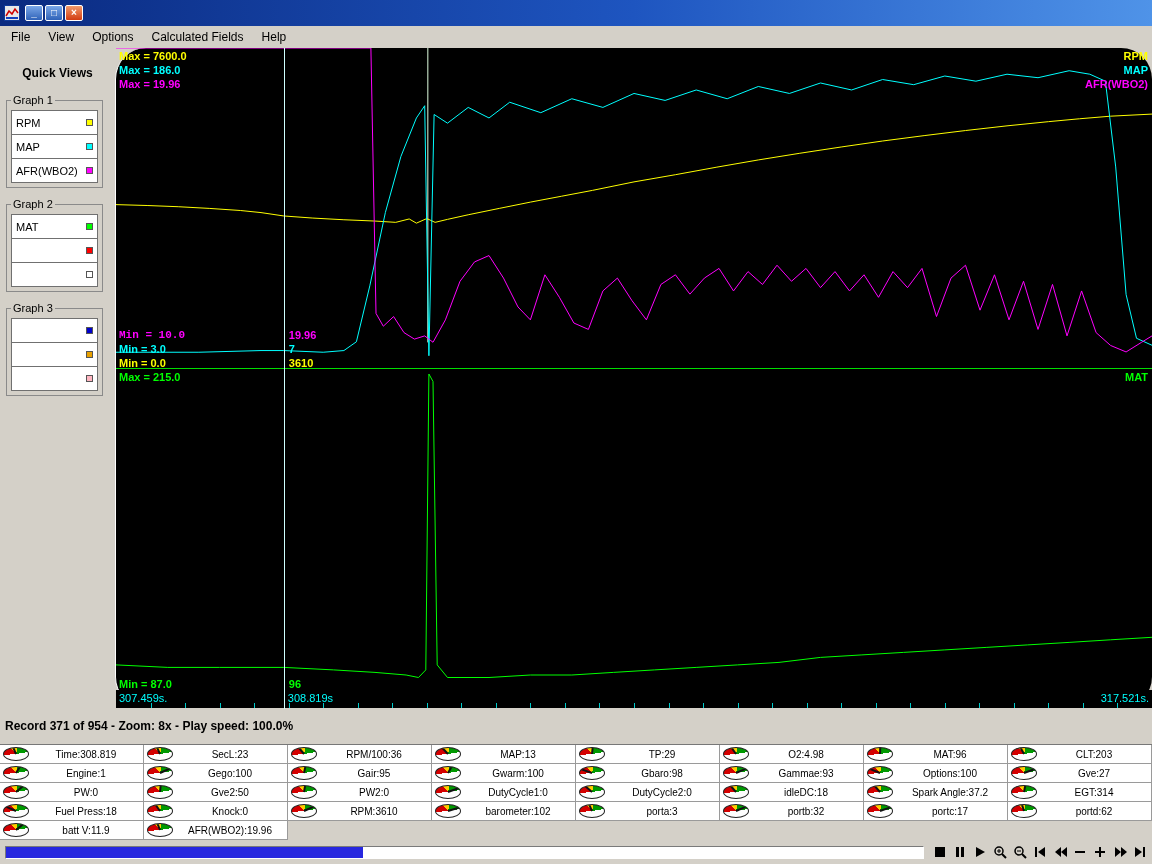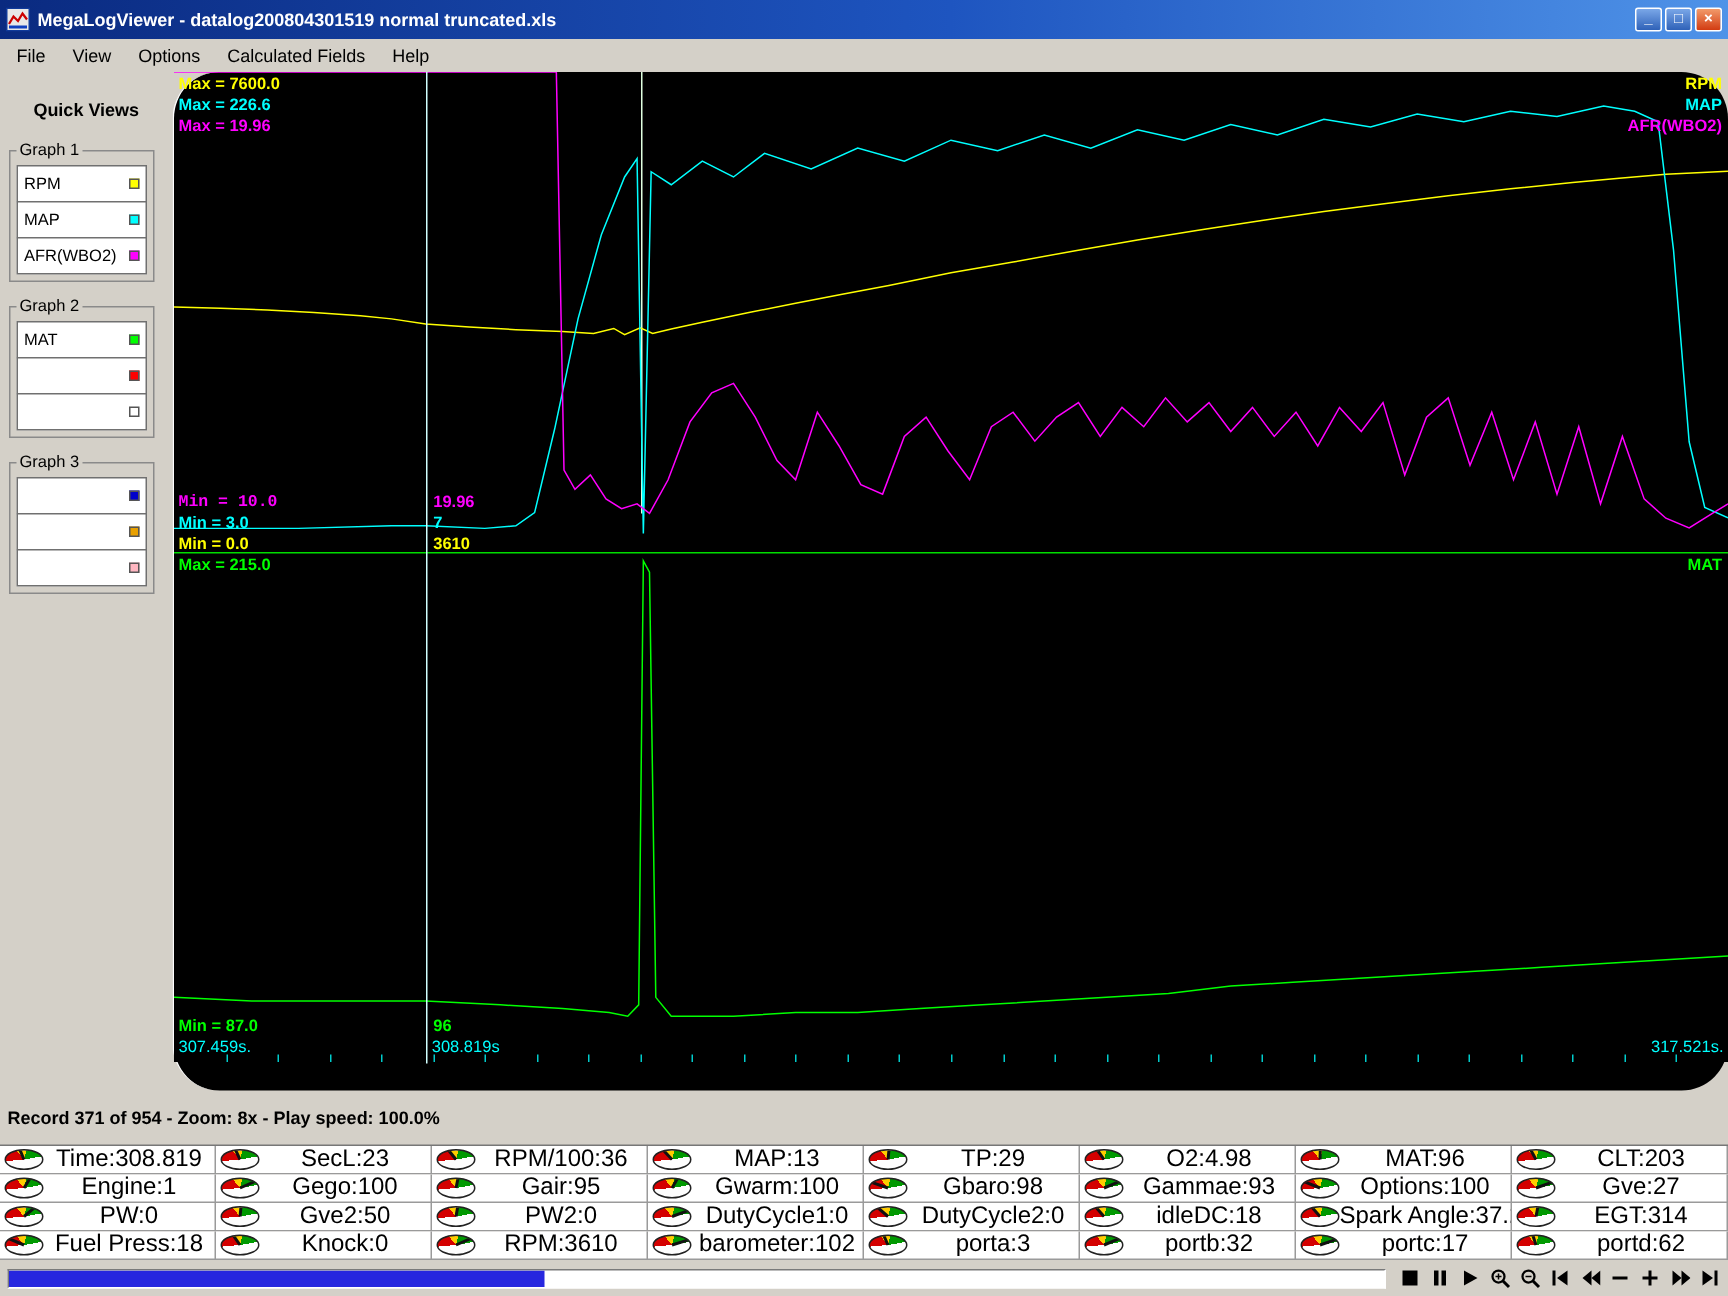--- a/index.html
+++ b/index.html
@@ -33,40 +33,39 @@
   .record-text{font-size:12px;font-weight:bold;}
   .badges{margin-left:auto;display:flex;gap:3px;}
   .badge{font-size:11px;padding:1px 4px;border:1px solid rgba(0,0,0,0.35);color:#000;}
   .gauge-grid{flex:0 0 auto;border-top:1px solid #777;}
   .grow{display:grid;grid-template-columns:repeat(8,1fr);height:19px;}
   .gcell{background:#fff;border-right:1px solid #9a9a9a;border-bottom:1px solid #9a9a9a;display:flex;align-items:center;padding-left:3px;overflow:hidden;}
   .gfill{background:#D4D0C8;}
   .gauge{position:relative;width:26px;height:14px;border-radius:50%;border:1px solid #222;overflow:hidden;flex:0 0 auto;
          background:conic-gradient(from 265deg,#d40000 0 55deg,#ffcc00 55deg 110deg,#009900 110deg 175deg,#fdfdfd 175deg 360deg);}
   .needle{position:absolute;left:50%;top:50%;width:11px;height:2px;margin-top:-1px;background:#111;transform-origin:0 50%;}
-  .gtxt{flex:1;text-align:center;font-size:16px;white-space:nowrap;}
+  .gtxt{flex:1;text-align:center;font-size:10px;white-space:nowrap;}
   .bottom-bar{height:24px;display:flex;align-items:center;padding:0 5px;gap:8px;flex:0 0 auto;}
   .progress{flex:1;height:13px;border:1px solid #7a7a7a;border-right-color:#fff;border-bottom-color:#fff;background:#fff;position:relative;overflow:hidden;}
   .progress-fill{height:100%;background:#2727DF;}
   .controls{display:flex;gap:5px;align-items:center;}
   .ctl{width:15px;height:15px;display:flex;align-items:center;justify-content:center;cursor:pointer;}
 </style>
 </head>
 <body>
 
 <div class="window">
 
   <div class="titlebar">
     <svg class="app-icon" viewBox="0 0 16 16">
       <rect x="0" y="0" width="16" height="16" fill="#103a9a"></rect>
       <rect x="1" y="1" width="14" height="14" fill="#e8e8e8"></rect>
       <polyline points="2,11 5,6 8,9 11,4 14,8" fill="none" stroke="#cc0000" stroke-width="1.5"></polyline>
       <rect x="2" y="12" width="12" height="2" fill="#1040c0"></rect>
     </svg>
-    <span class="title-text">MegaLogViewer - datalog200804301519 normal truncated.xls</span>
     <div class="winbtns">
       <span class="wbtn">_</span>
       <span class="wbtn">□</span>
       <span class="wbtn close">×</span>
     </div>
   </div>
 
   <div class="menubar">
       <div class="menu-item">File</div>
       <div class="menu-item">View</div>
@@ -129,21 +128,21 @@
 
     <div class="graph-col">
       <div class="plot" id="plot-top">
         <svg preserveAspectRatio="none" viewBox="0 0 1036 321">
             <line x1="311.836" x2="311.836" y1="0" y2="295.32" stroke="#E0FFE0" stroke-width="1"></line>
             <polyline points="0.0,157.1 31.1,158.0 62.2,159.2 93.2,160.9 124.3,163.0 145.0,165.1 167.8,168.5 196.8,170.6 227.9,172.3 259.0,173.6 279.7,174.9 293.2,171.5 300.4,175.7 310.8,171.1 319.1,174.9 331.5,171.9 352.2,167.3 383.3,160.9 414.4,154.6 445.5,148.7 476.6,142.8 518.0,134.3 559.4,127.1 600.9,119.5 642.3,112.3 683.8,105.6 725.2,99.3 766.6,93.3 808.1,87.9 849.5,82.8 891.0,78.1 932.4,73.9 963.5,71.0 994.6,68.4 1036.0,66.3" fill="none" stroke="#FFFF00" stroke-width="1"></polyline>
             <polyline points="0.0,305.2 82.9,305.2 145.0,303.5 167.8,303.5 207.2,305.2 227.9,303.5 240.4,294.7 253.8,238.6 269.4,164.9 284.9,108.8 300.4,70.2 308.7,57.9 312.9,308.7 318.1,66.7 331.5,75.4 352.2,59.6 373.0,70.2 393.7,54.4 424.8,64.9 455.8,50.9 486.9,59.6 518.0,45.6 549.1,52.6 580.2,42.1 611.2,50.9 642.3,38.6 673.4,45.6 704.5,35.1 735.6,42.1 766.6,31.6 797.7,36.8 828.8,28.1 859.9,33.3 891.0,26.3 922.0,29.8 953.1,22.8 973.8,26.3 989.4,33.3 999.7,119.3 1010.1,247.3 1020.5,291.2 1036.0,298.2" fill="none" stroke="#00FFFF" stroke-width="1"></polyline>
             <polyline points="0.0,0.0 254.9,0.0 260.0,266.2 267.3,279.1 277.6,269.4 288.0,285.5 298.4,292.0 308.7,288.8 317.0,295.2 329.4,272.7 344.0,234.0 358.5,214.6 373.0,208.2 387.5,230.8 402.0,259.8 414.4,272.7 428.9,227.5 443.4,250.1 457.9,275.9 472.4,282.3 486.9,243.7 501.4,230.8 515.9,253.3 530.4,272.7 544.9,237.2 559.4,227.5 573.9,246.9 588.4,230.8 603.0,221.1 617.5,243.7 632.0,224.3 646.5,237.2 661.0,217.9 675.5,234.0 690.0,221.1 704.5,240.4 719.0,224.3 733.5,243.7 748.0,227.5 762.5,250.1 777.0,224.3 791.5,240.4 806.0,221.1 820.5,269.4 835.0,230.8 849.5,217.9 864.0,263.0 878.5,227.5 893.0,272.7 907.5,234.0 922.0,282.3 936.5,237.2 951.0,288.8 965.6,243.7 980.1,285.5 994.6,298.4 1010.1,304.9 1025.6,295.2 1036.0,288.8" fill="none" stroke="#FF00FF" stroke-width="1"></polyline>
           </svg>
       <span class="glabel" style="color: rgb(255, 255, 0); left: 3px; top: 2px;">Max = 7600.0</span>
-          <span class="glabel" style="color: rgb(0, 255, 255); left: 3px; top: 16px;">Max = 226.6</span>
+          <span class="glabel" style="color: rgb(0, 255, 255); left: 3px; top: 16px;">Max = 186.0</span>
           <span class="glabel" style="color: rgb(255, 0, 255); left: 3px; top: 30px;">Max = 19.96</span>
           <span class="glabel" style="color: rgb(255, 255, 0); right: 4px; top: 2px;">RPM</span>
           <span class="glabel" style="color: rgb(0, 255, 255); right: 4px; top: 16px;">MAP</span>
           <span class="glabel" style="color: rgb(255, 0, 255); right: 4px; top: 30px;">AFR(WBO2)</span>
           <span class="glabel" style="color: rgb(255, 0, 255); left: 3px; top: 281px; font-family: Liberation Mono, monospace;">Min = 10.0</span>
           <span class="glabel" style="color: rgb(255, 0, 255); left: calc(16.2% + 5px); top: 281px;">19.96</span>
           <span class="glabel" style="color: rgb(0, 255, 255); left: 3px; top: 295px;">Min = 3.0</span>
           <span class="glabel" style="color: rgb(0, 255, 255); left: calc(16.2% + 5px); top: 295px;">7</span>
           <span class="glabel" style="color: rgb(255, 255, 0); left: 3px; top: 309px;">Min = 0.0</span>
           <span class="glabel" style="color: rgb(255, 255, 0); left: calc(16.2% + 5px); top: 309px;">3610</span>
@@ -393,20 +392,35 @@
           </span>
           <span class="gtxt">portc:17</span>
         </div>
         <div class="gcell">
           <span class="gauge">
             <span class="needle" style="transform: rotate(-108deg);"></span>
           </span>
           <span class="gtxt">portd:62</span>
         </div>
       </div>
+      <div class="grow">
+        <div class="gcell">
+          <span class="gauge">
+            <span class="needle" style="transform: rotate(-39deg);"></span>
+          </span>
+          <span class="gtxt">batt V:11.9</span>
+        </div>
+        <div class="gcell">
+          <span class="gauge">
+            <span class="needle" style="transform: rotate(-112deg);"></span>
+          </span>
+          <span class="gtxt">AFR(WBO2):19.96</span>
+        </div>
+        <div class="gfill" style="grid-column: span 6;"></div>
+      </div>
     </div>
 
   <div class="bottom-bar">
     <div class="progress">
       <div class="progress-fill" id="progress-fill" style="width: 38.9%;"></div>
     </div>
     <div class="controls">
         <span class="ctl">
           <svg width="14" height="14" viewBox="0 0 14 14" fill="#000">
             <rect x="2" y="2" width="10" height="10"></rect>

